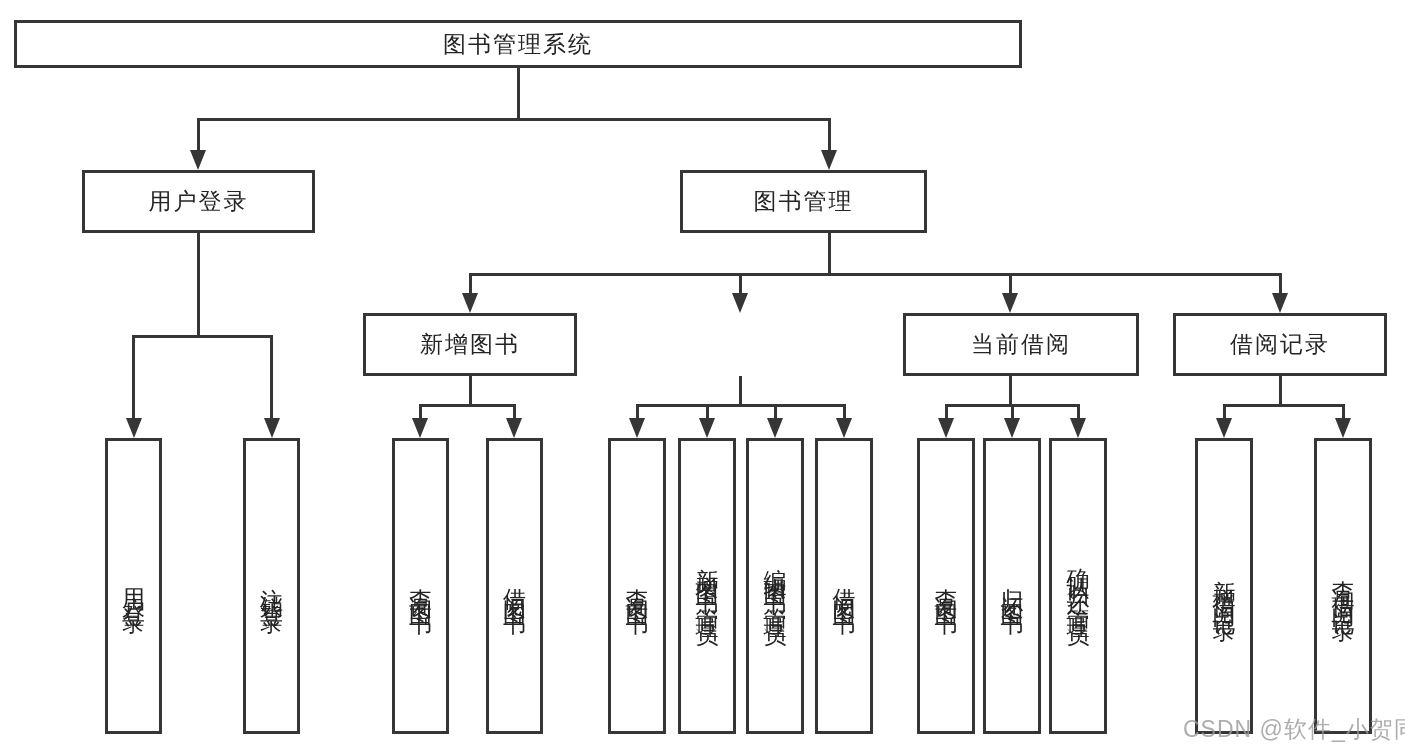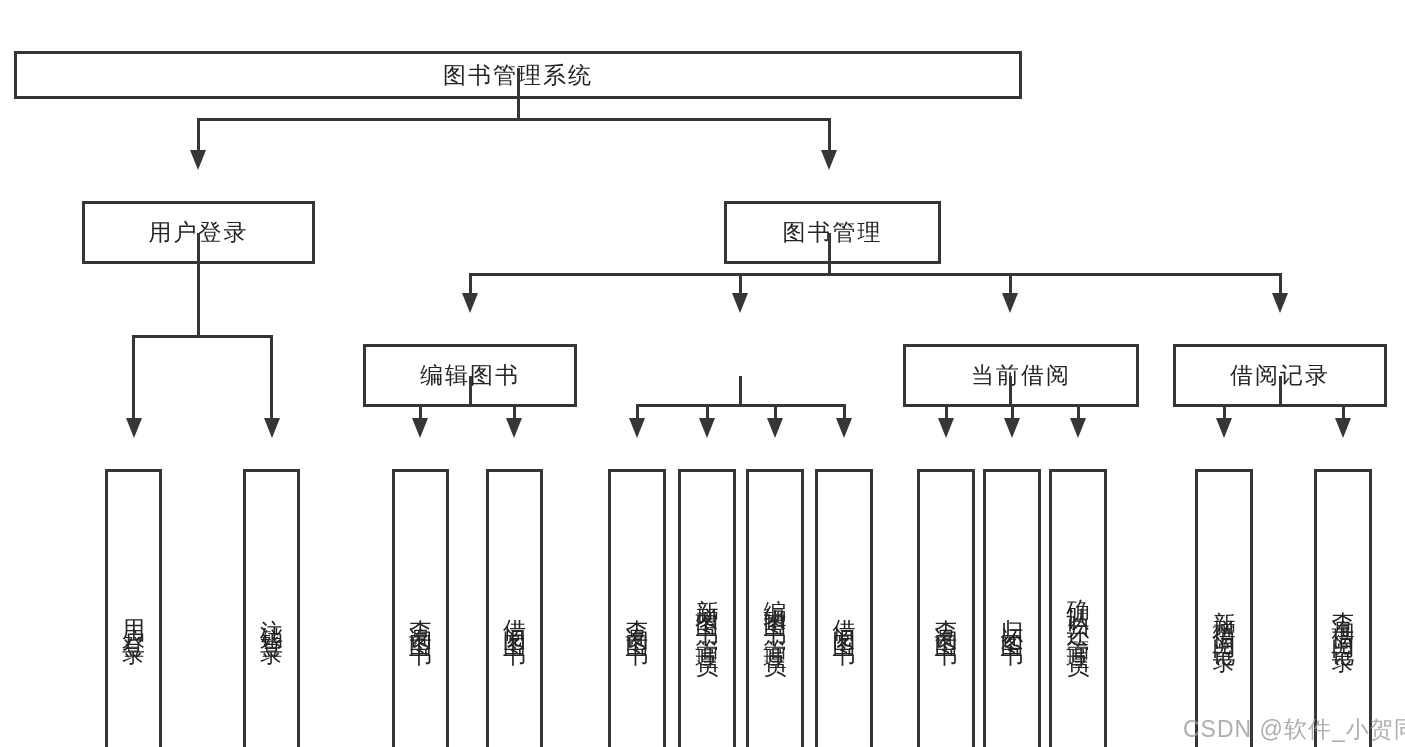--- a/index.html
+++ b/index.html
@@ -5,21 +5,20 @@
   html,body{margin:0;padding:0;background:#ffffff;}
   .stage{
     position:relative;width:1405px;height:747px;background:#ffffff;
     font-family:"Liberation Sans","DejaVu Sans",sans-serif;
     color:#222222;overflow:hidden;
   }
   .box{
     position:absolute;background:#ffffff;border:3px solid #363636;
     display:flex;align-items:center;justify-content:center;
     box-sizing:border-box;
-    margin-top:31px;
   }
   .box.h span{font-size:23px;letter-spacing:2px;color:#242424;white-space:nowrap;}
   .box.v span{
     writing-mode:vertical-rl;text-orientation:mixed;
     font-size:23px;letter-spacing:8px;line-height:1;color:#242424;
   }
   .vline{position:absolute;width:3px;background:#363636;}
   .hline{position:absolute;height:3px;background:#363636;}
   .arrow{
     position:absolute;width:0;height:0;
@@ -38,26 +37,26 @@
 <div class="stage">
 
   <div class="box h" style="left:14px;top:20px;width:1008px;height:48px">
     <span>图书管理系统</span>
   </div>
 
   <div class="box h" style="left:82px;top:170px;width:233px;height:63px">
     <span>用户登录</span>
   </div>
 
-  <div class="box h" style="left:724px;top:170px;width:217px;height:63px">
+  <div class="box h" style="left:680px;top:170px;width:247px;height:63px">
     <span>图书管理</span>
   </div>
 
   <div class="box h" style="left:363px;top:313px;width:214px;height:63px">
-    <span>编辑图书</span>
+    <span>新增图书</span>
   </div>
 
 
   <div class="box h" style="left:903px;top:313px;width:236px;height:63px">
     <span>当前借阅</span>
   </div>
 
   <div class="box h" style="left:1173px;top:313px;width:214px;height:63px">
     <span>借阅记录</span>
   </div>

